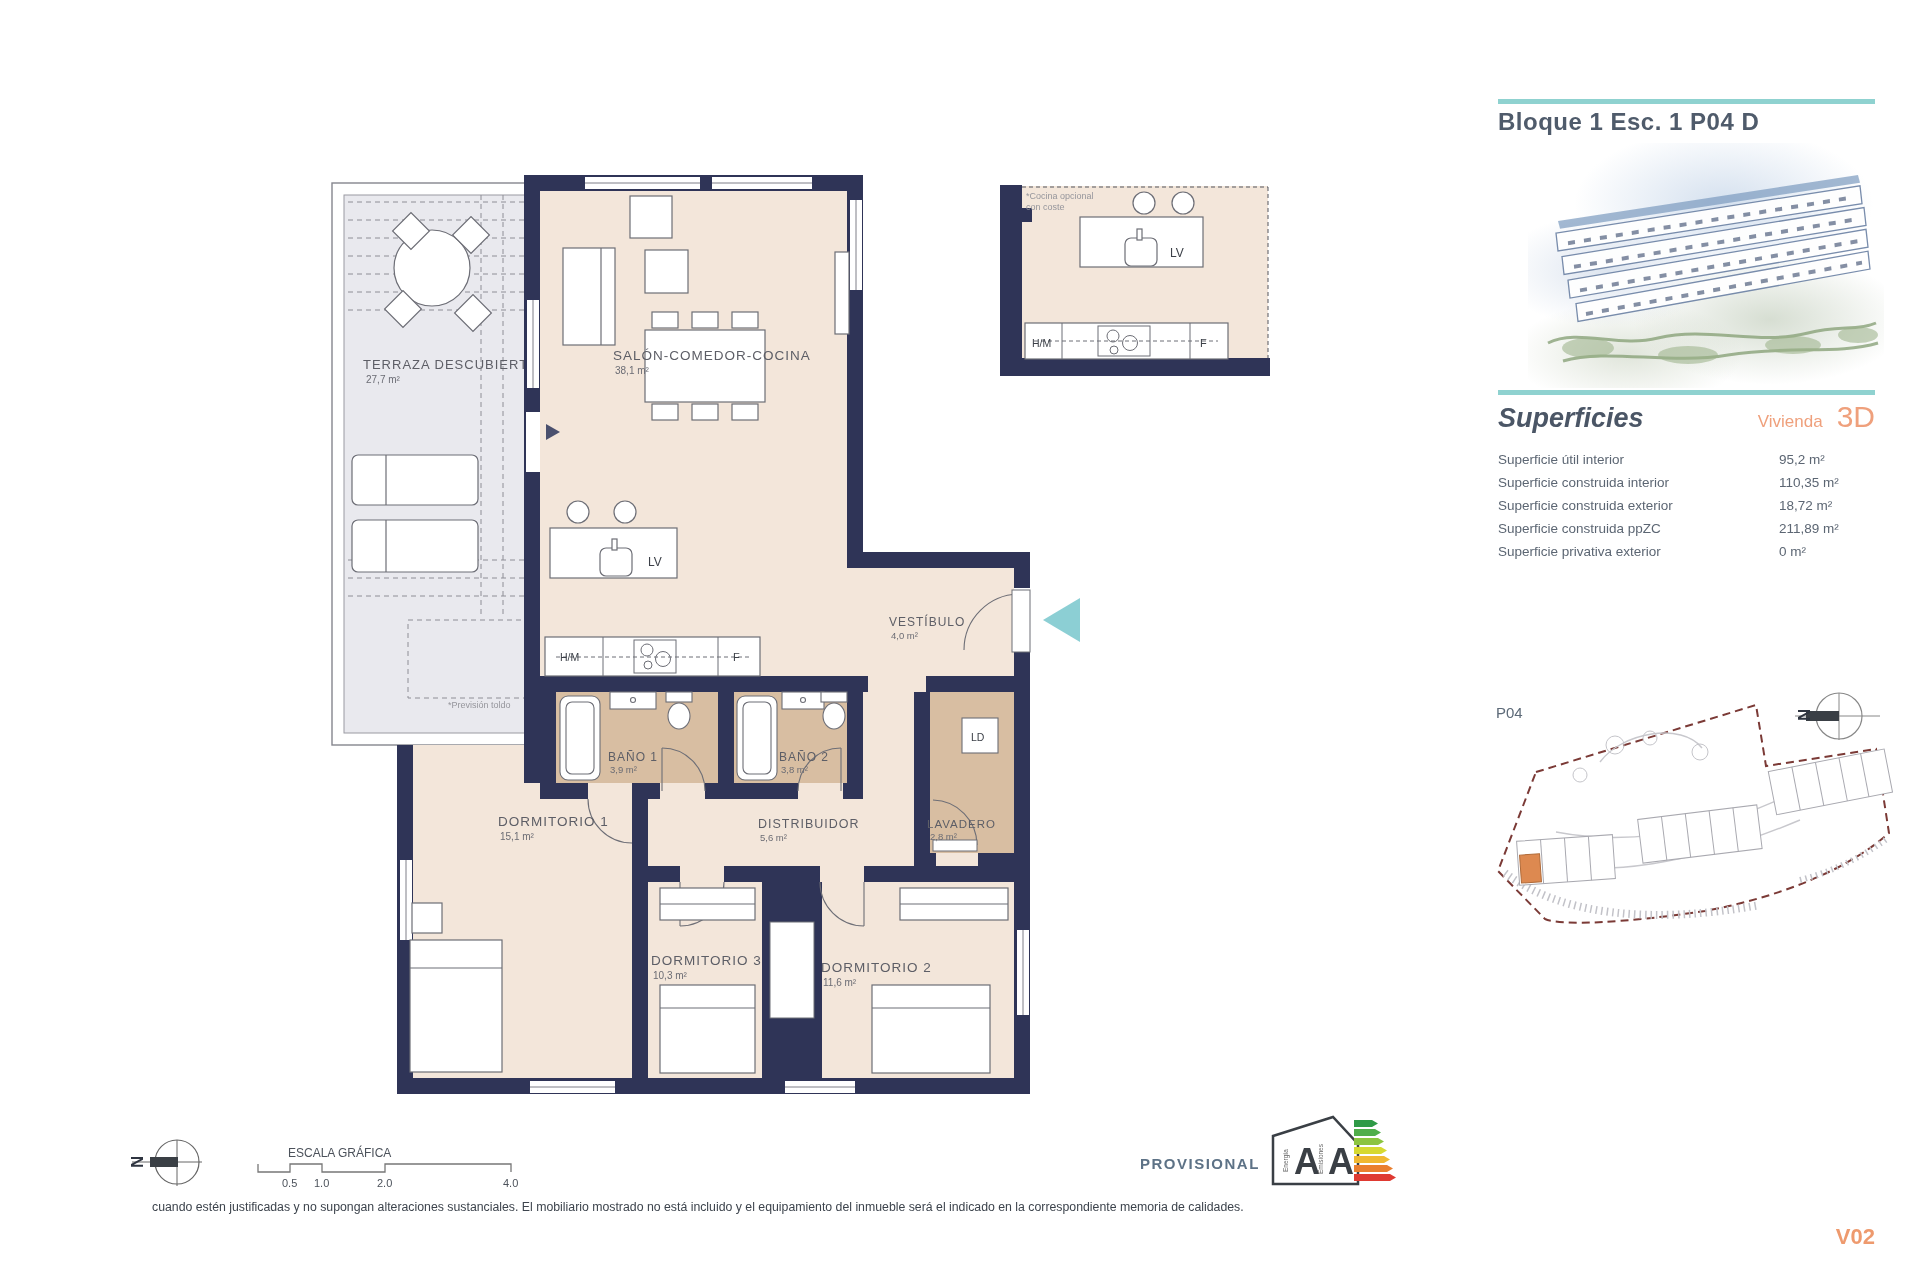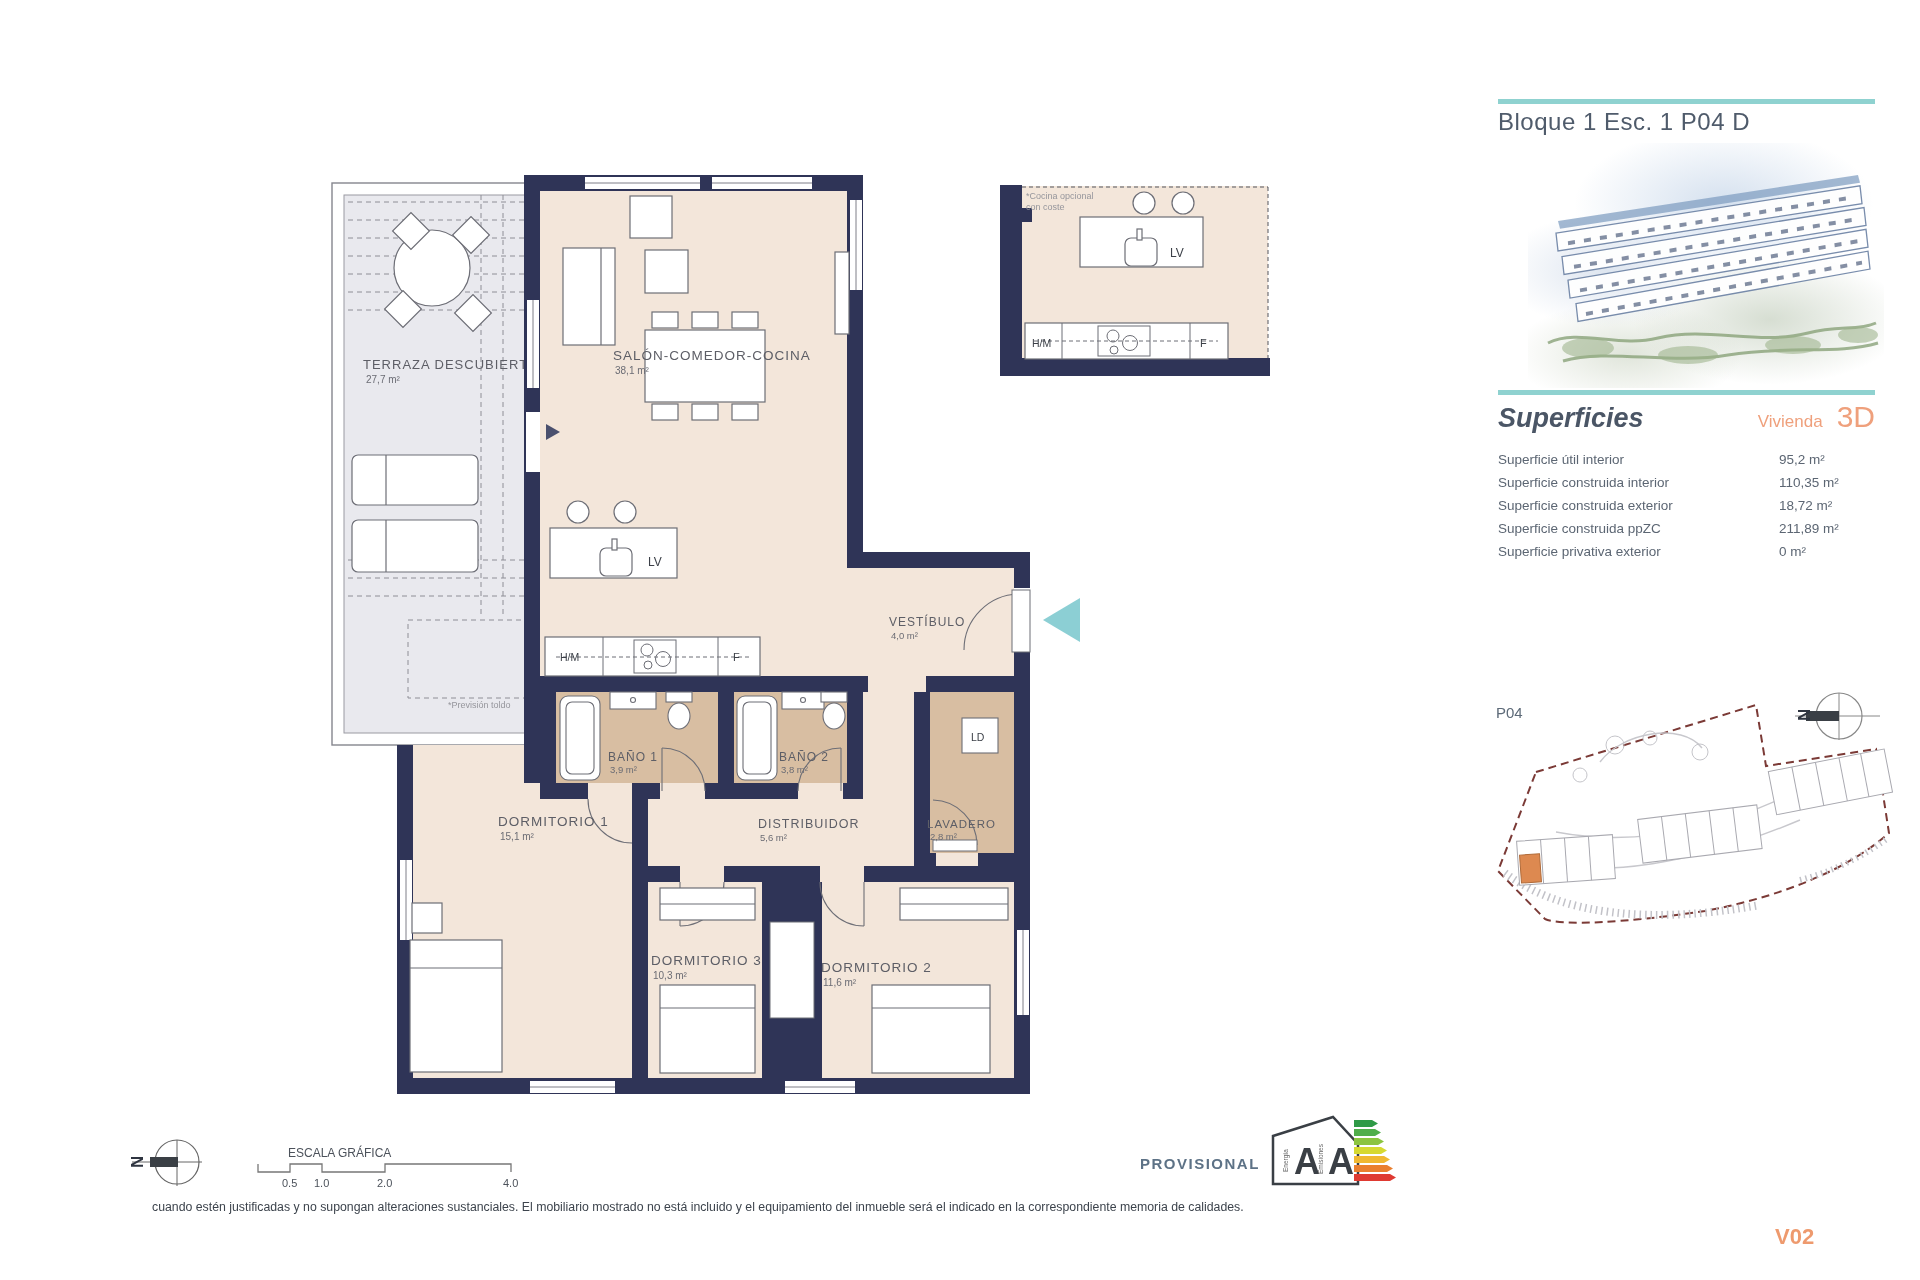--- a/index.html
+++ b/index.html
@@ -1,31 +1,31 @@
 <!DOCTYPE html>
 <html><head>
 <meta charset="utf-8">
 <style>
   html,body{margin:0;padding:0;}
   body{width:1920px;height:1280px;background:#fff;font-family:"Liberation Sans",sans-serif;position:relative;overflow:hidden;}
   .abs{position:absolute;}
   
   .teal-line{position:absolute;left:1498px;width:377px;height:5px;background:#8fd2d0;}
-  #sheet-title{position:absolute;left:1498px;top:108px;font-size:24px;font-weight:normal;color:#4f5b6b;letter-spacing:.5px;}
+  #sheet-title{position:absolute;left:1498px;top:108px;font-size:24px;font-weight:bold;color:#4f5b6b;letter-spacing:.5px;}
   #render{position:absolute;left:1528px;top:143px;width:356px;height:245px;}
   #superficies{position:absolute;left:1498px;top:400px;width:377px;}
   #superficies .head{display:flex;align-items:baseline;}
   #superficies .h1{font-size:27px;font-weight:bold;color:#4b5666;flex:1;font-style:italic;}
   #superficies .viv{font-size:17px;color:#efa07c;margin-right:14px;text-align:right;}
   #superficies .t3d{font-size:30px;color:#efa07c;}
   #superficies table{width:100%;border-collapse:collapse;margin-top:14px;}
   #superficies td{font-size:13.5px;color:#5c6673;padding:4px 0;}
   #superficies td.v{text-align:left;}
   #p04-label{position:absolute;left:1496px;top:704px;font-size:15px;color:#5d6a78;}
-  #version{position:absolute;left:1775px;top:1224px;width:100px;text-align:left;font-size:22px;font-weight:bold;color:#ee9a6e;}
+  #version{position:absolute;left:1775px;top:1224px;width:100px;text-align:right;font-size:22px;font-weight:bold;color:#ee9a6e;}
   
   #disclaimer{position:absolute;left:152px;top:1199px;width:1280px;font-size:12.3px;line-height:17px;color:#3d444d;}
   #energy-row{position:absolute;left:1140px;top:1112px;display:flex;align-items:flex-end;gap:10px;}
   #provisional{font-size:15px;font-weight:bold;color:#5d7286;letter-spacing:1.5px;margin-bottom:16px;}
   
   svg text{font-family:"Liberation Sans",sans-serif;}
   .rlbl{fill:#5d5e66;letter-spacing:1px;}
   .albl{fill:#6b6c74;}
   .fixlbl{fill:#3c4048;}
   .tinynote{fill:#96969c;}

